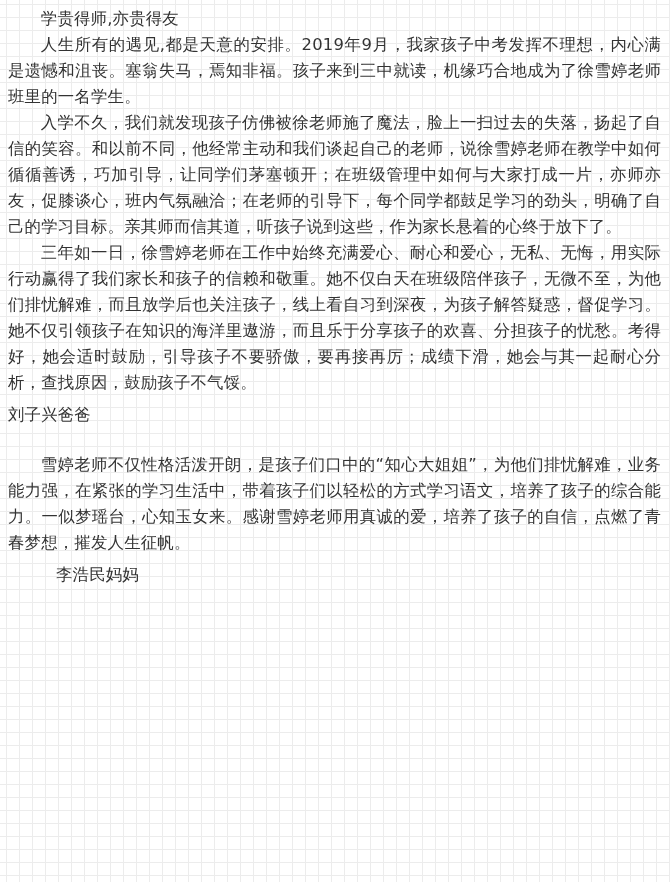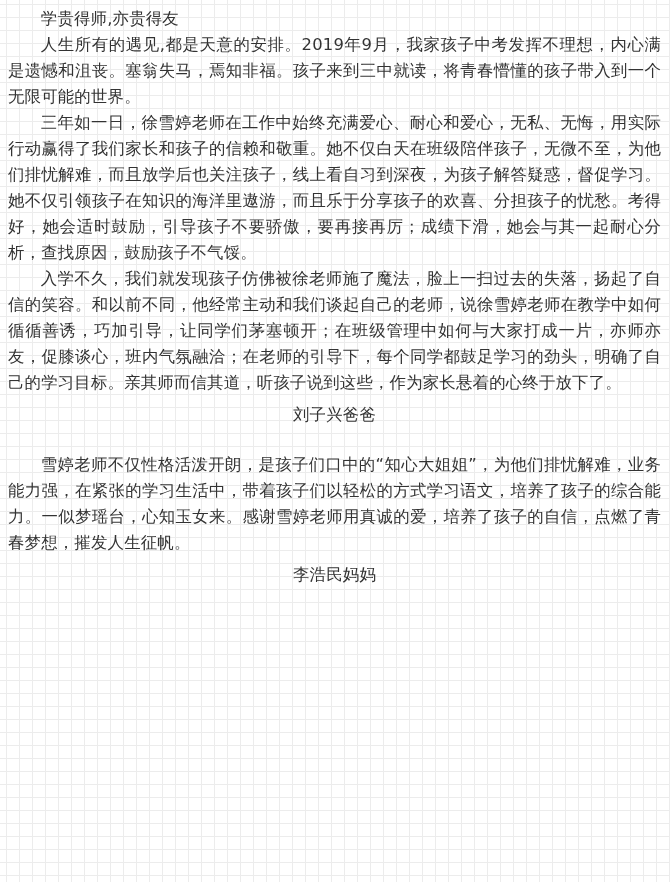--- a/index.html
+++ b/index.html
@@ -30,43 +30,44 @@
       margin: 0;
       font-size: 16.4px;
       line-height: 26px;
       text-align: justify;
       letter-spacing: 0.2px;
     }
     .letter p.indent {
       text-indent: 2em;
     }
     .letter p.signature {
-      text-align: center;
+      text-align: left;
       padding-right: 0px;
     }
     .letter-1 .signature {
       margin-top: 6px;
     }
     .spacer {
       height: 24px;
     }
     .letter-2 .signature {
       margin-top: 6px;
+      margin-left: 48px;
     }
   </style>
 </head>
 <body>
 
 <div class="page">
 
   <section class="letter letter-1">
     <p class="indent">学贵得师,亦贵得友</p>
-    <p class="indent">人生所有的遇见,都是天意的安排。2019年9月，我家孩子中考发挥不理想，内心满是遗憾和沮丧。塞翁失马，焉知非福。孩子来到三中就读，将青春懵懂的孩子带入到一个无限可能的世界。</p>
+    <p class="indent">人生所有的遇见,都是天意的安排。2019年9月，我家孩子中考发挥不理想，内心满是遗憾和沮丧。塞翁失马，焉知非福。孩子来到三中就读，机缘巧合地成为了徐雪婷老师班里的一名学生。</p>
+    <p class="indent">入学不久，我们就发现孩子仿佛被徐老师施了魔法，脸上一扫过去的失落，扬起了自信的笑容。和以前不同，他经常主动和我们谈起自己的老师，说徐雪婷老师在教学中如何循循善诱，巧加引导，让同学们茅塞顿开；在班级管理中如何与大家打成一片，亦师亦友，促膝谈心，班内气氛融洽；在老师的引导下，每个同学都鼓足学习的劲头，明确了自己的学习目标。亲其师而信其道，听孩子说到这些，作为家长悬着的心终于放下了。</p>
     <p class="indent">三年如一日，徐雪婷老师在工作中始终充满爱心、耐心和爱心，无私、无悔，用实际行动赢得了我们家长和孩子的信赖和敬重。她不仅白天在班级陪伴孩子，无微不至，为他们排忧解难，而且放学后也关注孩子，线上看自习到深夜，为孩子解答疑惑，督促学习。她不仅引领孩子在知识的海洋里遨游，而且乐于分享孩子的欢喜、分担孩子的忧愁。考得好，她会适时鼓励，引导孩子不要骄傲，要再接再厉；成绩下滑，她会与其一起耐心分析，查找原因，鼓励孩子不气馁。</p>
-    <p class="indent">入学不久，我们就发现孩子仿佛被徐老师施了魔法，脸上一扫过去的失落，扬起了自信的笑容。和以前不同，他经常主动和我们谈起自己的老师，说徐雪婷老师在教学中如何循循善诱，巧加引导，让同学们茅塞顿开；在班级管理中如何与大家打成一片，亦师亦友，促膝谈心，班内气氛融洽；在老师的引导下，每个同学都鼓足学习的劲头，明确了自己的学习目标。亲其师而信其道，听孩子说到这些，作为家长悬着的心终于放下了。</p>
     <p class="signature">刘子兴爸爸</p>
   </section>
 
   <div class="spacer"></div>
 
   <section class="letter letter-2">
     <p class="indent">雪婷老师不仅性格活泼开朗，是孩子们口中的“知心大姐姐”，为他们排忧解难，业务能力强，在紧张的学习生活中，带着孩子们以轻松的方式学习语文，培养了孩子的综合能力。一似梦瑶台，心知玉女来。感谢雪婷老师用真诚的爱，培养了孩子的自信，点燃了青春梦想，摧发人生征帆。</p>
     <p class="signature">李浩民妈妈</p>
   </section>
 

